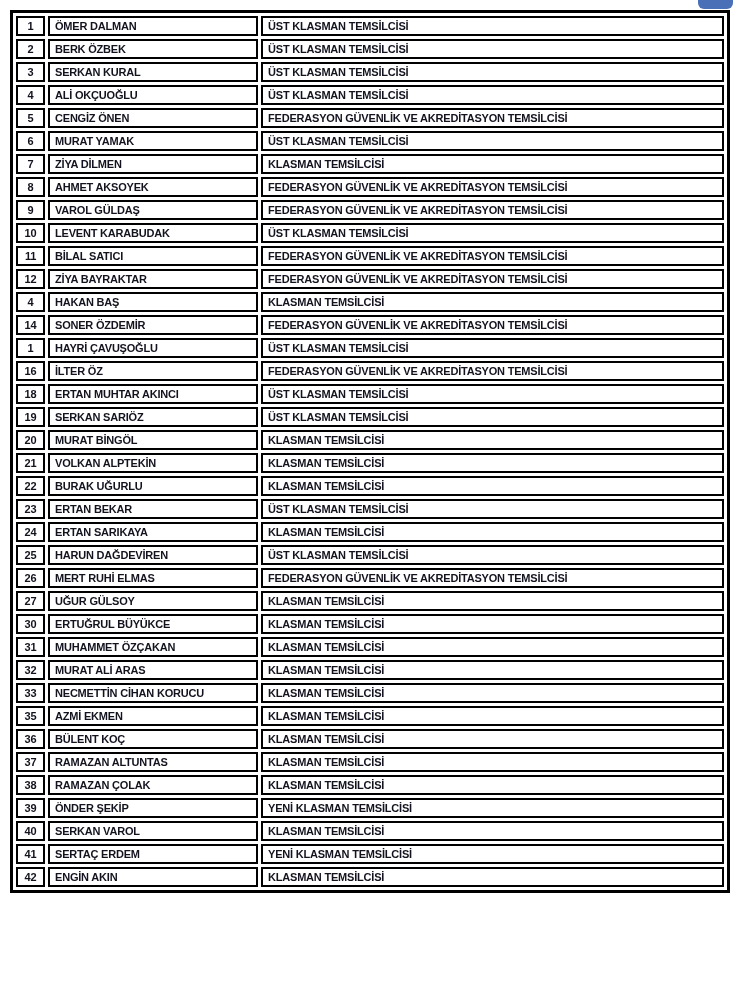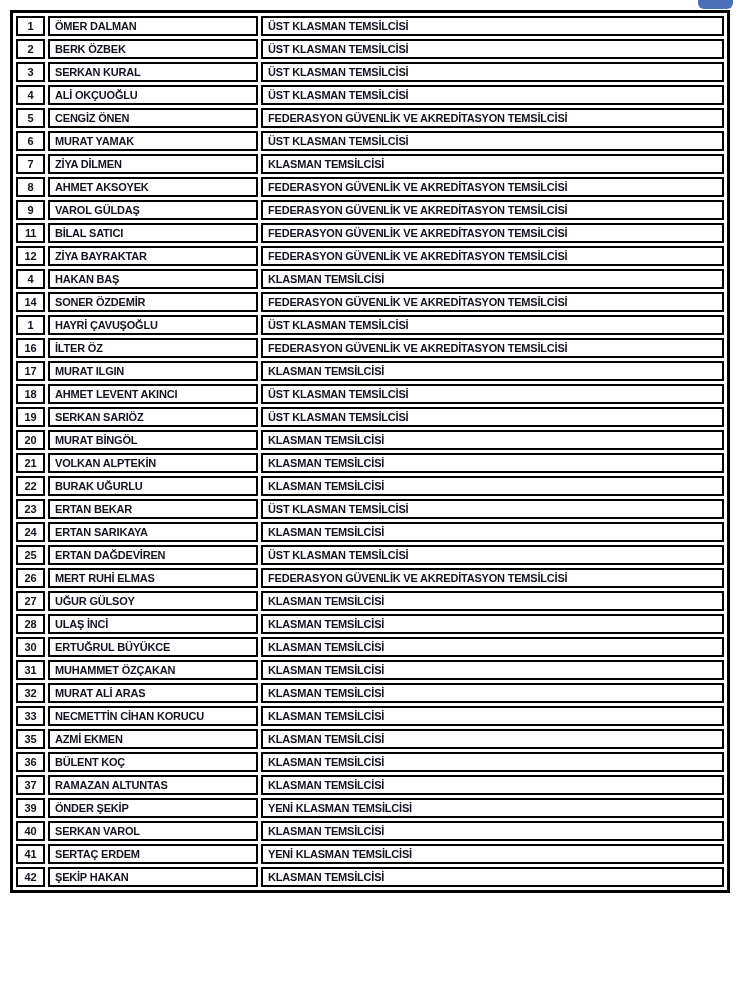--- a/index.html
+++ b/index.html
@@ -120,20 +120,25 @@
             <td class="num">8</td>
             <td class="name">AHMET AKSOYEK</td>
             <td class="title">FEDERASYON GÜVENLİK VE AKREDİTASYON TEMSİLCİSİ</td>
           </tr>
           <tr>
             <td class="num">9</td>
             <td class="name">VAROL GÜLDAŞ</td>
             <td class="title">FEDERASYON GÜVENLİK VE AKREDİTASYON TEMSİLCİSİ</td>
           </tr>
           <tr>
+            <td class="num">10</td>
+            <td class="name">LEVENT KARABUDAK</td>
+            <td class="title">ÜST KLASMAN TEMSİLCİSİ</td>
+          </tr>
+          <tr>
             <td class="num">11</td>
             <td class="name">BİLAL SATICI</td>
             <td class="title">FEDERASYON GÜVENLİK VE AKREDİTASYON TEMSİLCİSİ</td>
           </tr>
           <tr>
             <td class="num">12</td>
             <td class="name">ZİYA BAYRAKTAR</td>
             <td class="title">FEDERASYON GÜVENLİK VE AKREDİTASYON TEMSİLCİSİ</td>
           </tr>
           <tr>
@@ -150,27 +155,22 @@
             <td class="num">1</td>
             <td class="name">HAYRİ ÇAVUŞOĞLU</td>
             <td class="title">ÜST KLASMAN TEMSİLCİSİ</td>
           </tr>
           <tr>
             <td class="num">16</td>
             <td class="name">İLTER ÖZ</td>
             <td class="title">FEDERASYON GÜVENLİK VE AKREDİTASYON TEMSİLCİSİ</td>
           </tr>
           <tr>
-            <td class="num">17</td>
-            <td class="name">MURAT ILGIN</td>
-            <td class="title">KLASMAN TEMSİLCİSİ</td>
-          </tr>
-          <tr>
             <td class="num">18</td>
-            <td class="name">AHMET LEVENT AKINCI</td>
+            <td class="name">ERTAN MUHTAR AKINCI</td>
             <td class="title">ÜST KLASMAN TEMSİLCİSİ</td>
           </tr>
           <tr>
             <td class="num">19</td>
             <td class="name">SERKAN SARIÖZ</td>
             <td class="title">ÜST KLASMAN TEMSİLCİSİ</td>
           </tr>
           <tr>
             <td class="num">20</td>
             <td class="name">MURAT BİNGÖL</td>
@@ -191,39 +191,34 @@
             <td class="name">ERTAN BEKAR</td>
             <td class="title">ÜST KLASMAN TEMSİLCİSİ</td>
           </tr>
           <tr>
             <td class="num">24</td>
             <td class="name">ERTAN SARIKAYA</td>
             <td class="title">KLASMAN TEMSİLCİSİ</td>
           </tr>
           <tr>
             <td class="num">25</td>
-            <td class="name">ERTAN DAĞDEVİREN</td>
+            <td class="name">HARUN DAĞDEVİREN</td>
             <td class="title">ÜST KLASMAN TEMSİLCİSİ</td>
           </tr>
           <tr>
             <td class="num">26</td>
             <td class="name">MERT RUHİ ELMAS</td>
             <td class="title">FEDERASYON GÜVENLİK VE AKREDİTASYON TEMSİLCİSİ</td>
           </tr>
           <tr>
             <td class="num">27</td>
             <td class="name">UĞUR GÜLSOY</td>
             <td class="title">KLASMAN TEMSİLCİSİ</td>
           </tr>
           <tr>
-            <td class="num">28</td>
-            <td class="name">ULAŞ İNCİ</td>
-            <td class="title">KLASMAN TEMSİLCİSİ</td>
-          </tr>
-          <tr>
             <td class="num">30</td>
             <td class="name">ERTUĞRUL BÜYÜKCE</td>
             <td class="title">KLASMAN TEMSİLCİSİ</td>
           </tr>
           <tr>
             <td class="num">31</td>
             <td class="name">MUHAMMET ÖZÇAKAN</td>
             <td class="title">KLASMAN TEMSİLCİSİ</td>
           </tr>
           <tr>
@@ -242,39 +237,44 @@
             <td class="title">KLASMAN TEMSİLCİSİ</td>
           </tr>
           <tr>
             <td class="num">36</td>
             <td class="name">BÜLENT KOÇ</td>
             <td class="title">KLASMAN TEMSİLCİSİ</td>
           </tr>
           <tr>
             <td class="num">37</td>
             <td class="name">RAMAZAN ALTUNTAS</td>
+            <td class="title">KLASMAN TEMSİLCİSİ</td>
+          </tr>
+          <tr>
+            <td class="num">38</td>
+            <td class="name">RAMAZAN ÇOLAK</td>
             <td class="title">KLASMAN TEMSİLCİSİ</td>
           </tr>
           <tr>
             <td class="num">39</td>
             <td class="name">ÖNDER ŞEKİP</td>
             <td class="title">YENİ KLASMAN TEMSİLCİSİ</td>
           </tr>
           <tr>
             <td class="num">40</td>
             <td class="name">SERKAN VAROL</td>
             <td class="title">KLASMAN TEMSİLCİSİ</td>
           </tr>
           <tr>
             <td class="num">41</td>
             <td class="name">SERTAÇ ERDEM</td>
             <td class="title">YENİ KLASMAN TEMSİLCİSİ</td>
           </tr>
           <tr>
             <td class="num">42</td>
-            <td class="name">ŞEKİP HAKAN</td>
+            <td class="name">ENGİN AKIN</td>
             <td class="title">KLASMAN TEMSİLCİSİ</td>
           </tr>
         </tbody>
     </table>
   </div>
 
 </div>
 
 </body></html>

